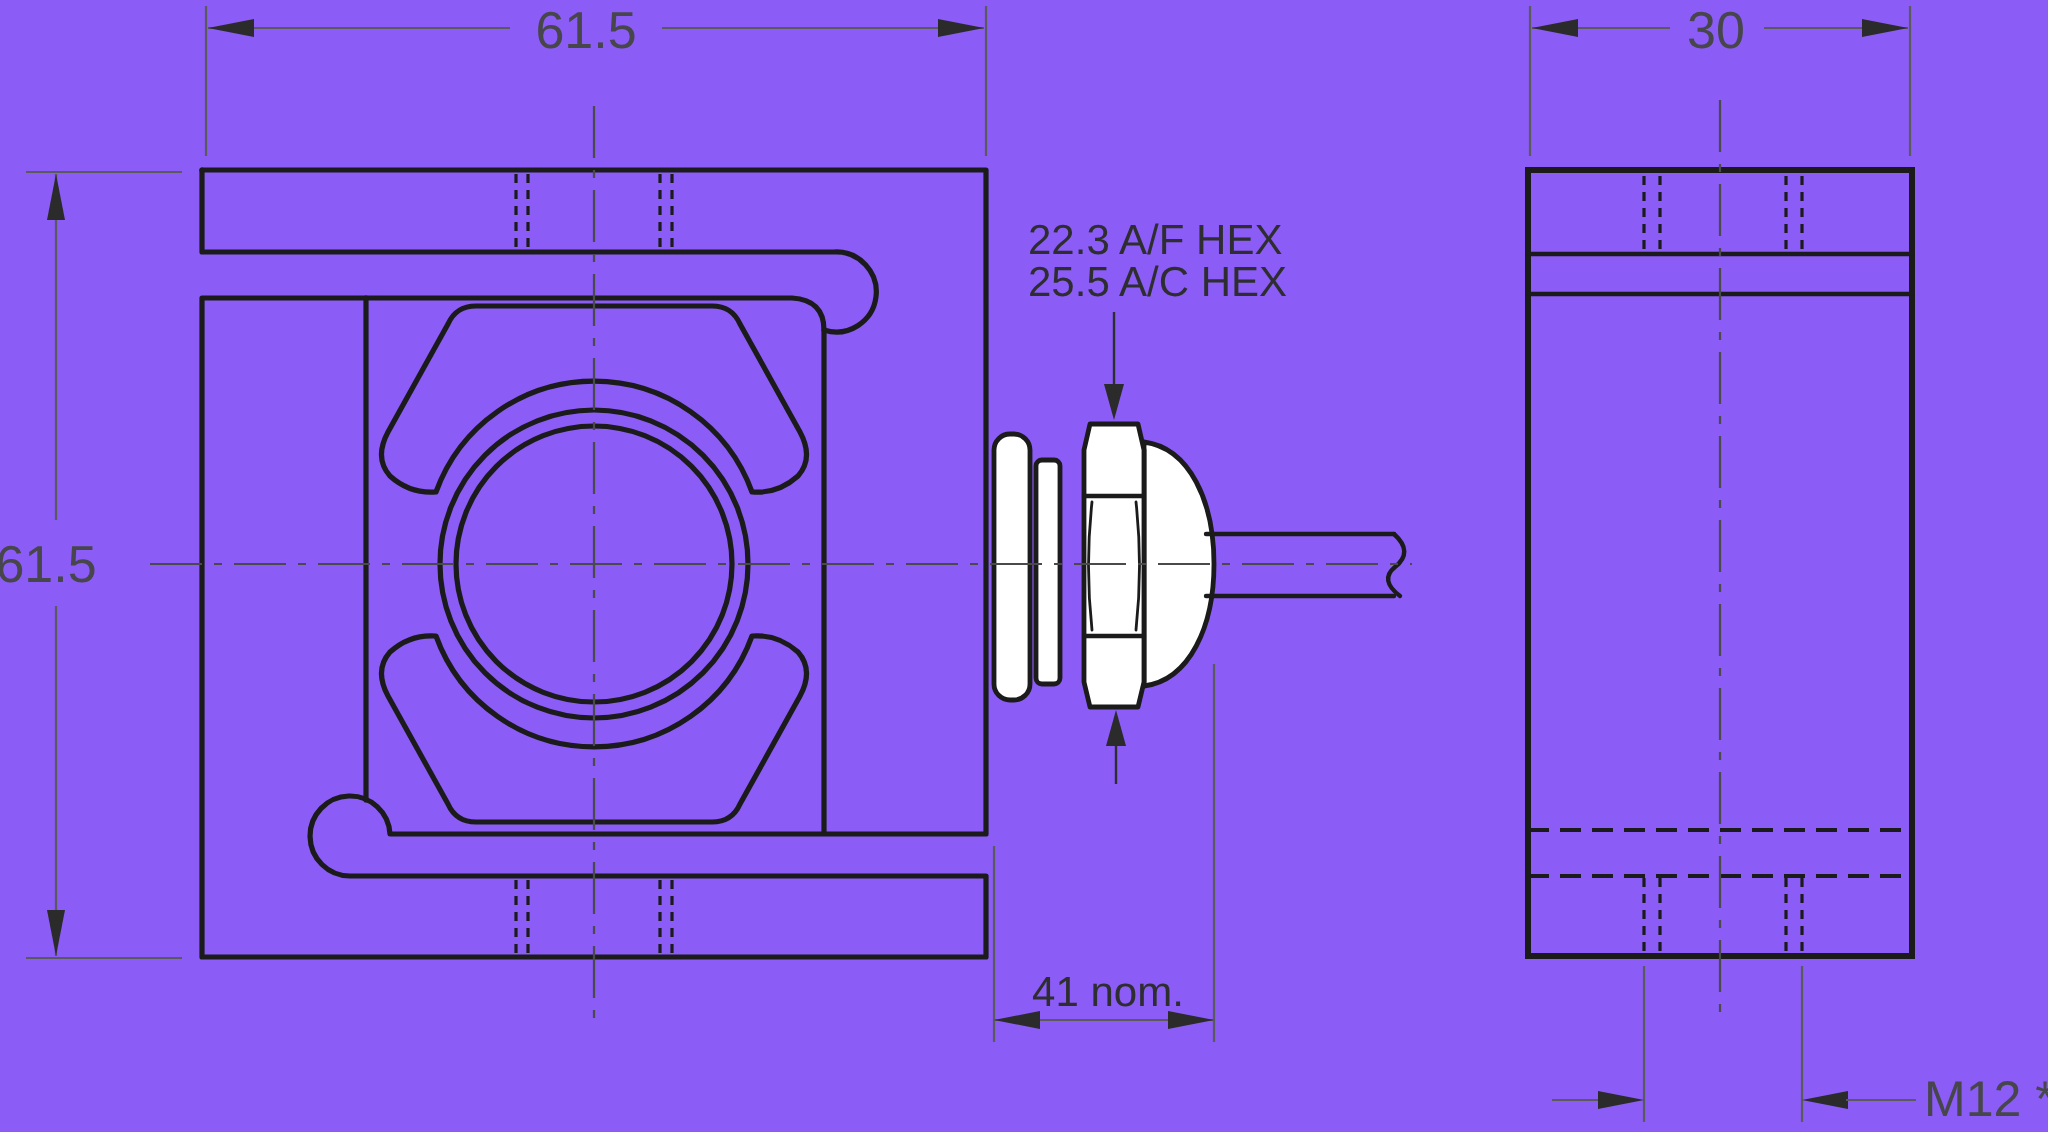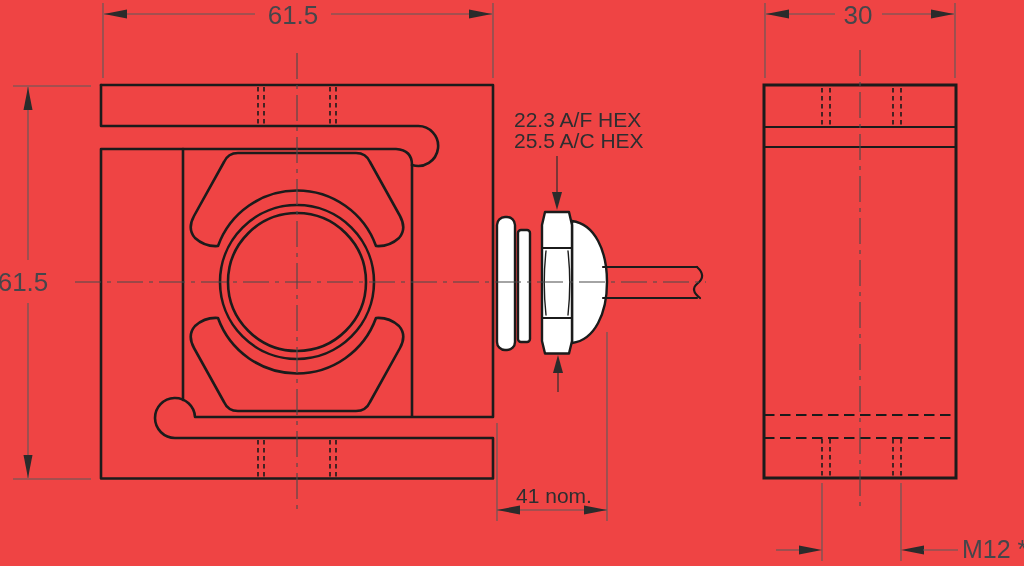--- a/index.html
+++ b/index.html
@@ -4,21 +4,21 @@
 <style>
   html, body {
     margin: 0;
     padding: 0;
     background: #ffffff;
   }
   .stage {
     position: relative;
     width: 1024px;
     height: 566px;
-    background: #ef4444;
+    background: #8b5cf6;
     overflow: hidden;
     font-family: "Liberation Sans", sans-serif;
   }
   svg { display: block; }
 
   
   .outline {
     fill: none;
     stroke: #1b1b1b;
     stroke-width: 2.6;

